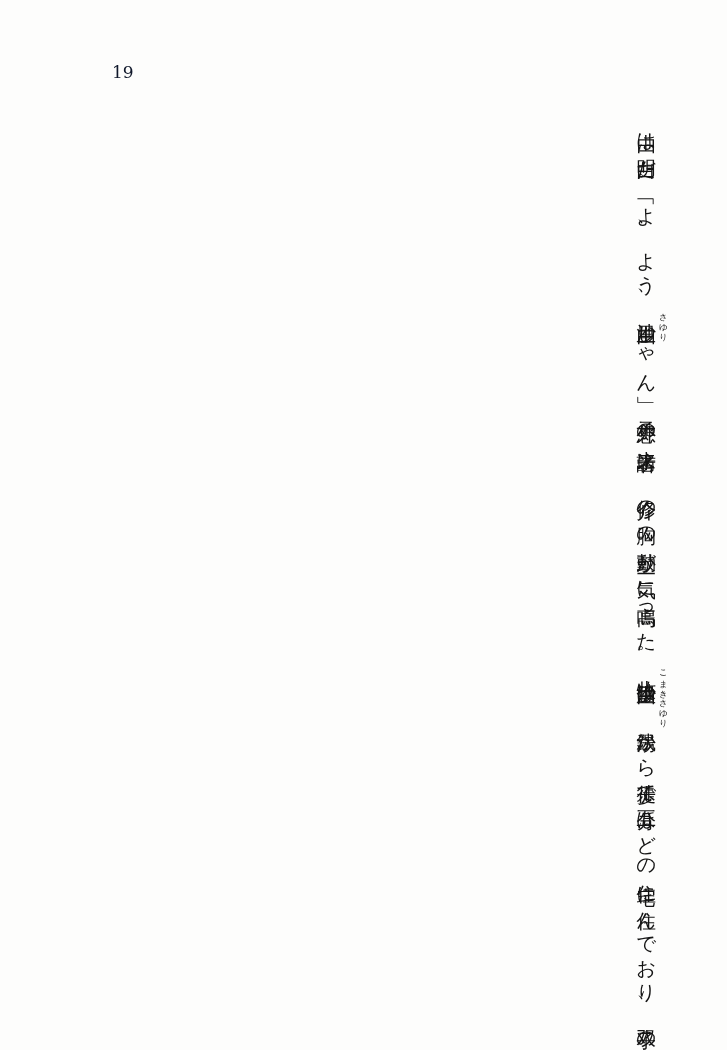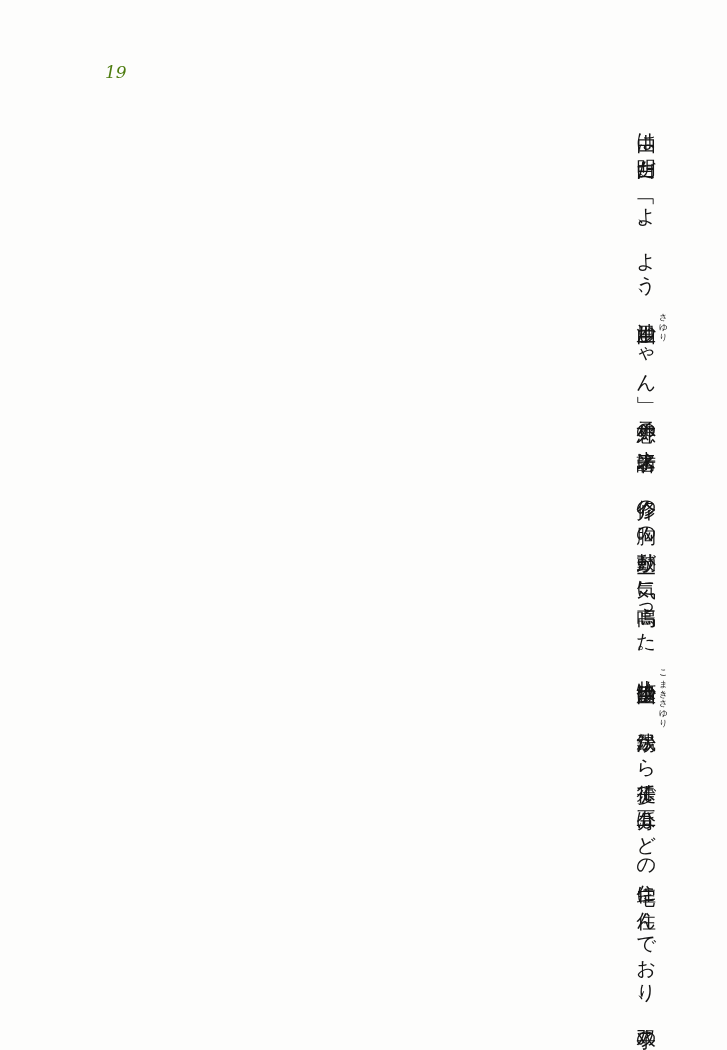--- a/index.html
+++ b/index.html
@@ -16,25 +16,24 @@
   }
   .page {
     position: relative;
     width: 727px;
     height: 1050px;
     background: #fdfdfc;
   }
   .page-number {
     position: absolute;
     top: 62px;
-    left: 105px;
+    left: 112px;
     font-size: 17px;
     font-family: "DejaVu Serif", "Liberation Serif", serif;
-    font-style: italic;
-    color: #4d7c0f;
+    color: #0f172a;
     letter-spacing: 0;
   }
   .text-block {
     position: absolute;
     top: 118px;
     left: 62px;
     width: 600px;
     height: 830px;
     writing-mode: vertical-rl;
     text-orientation: upright;

